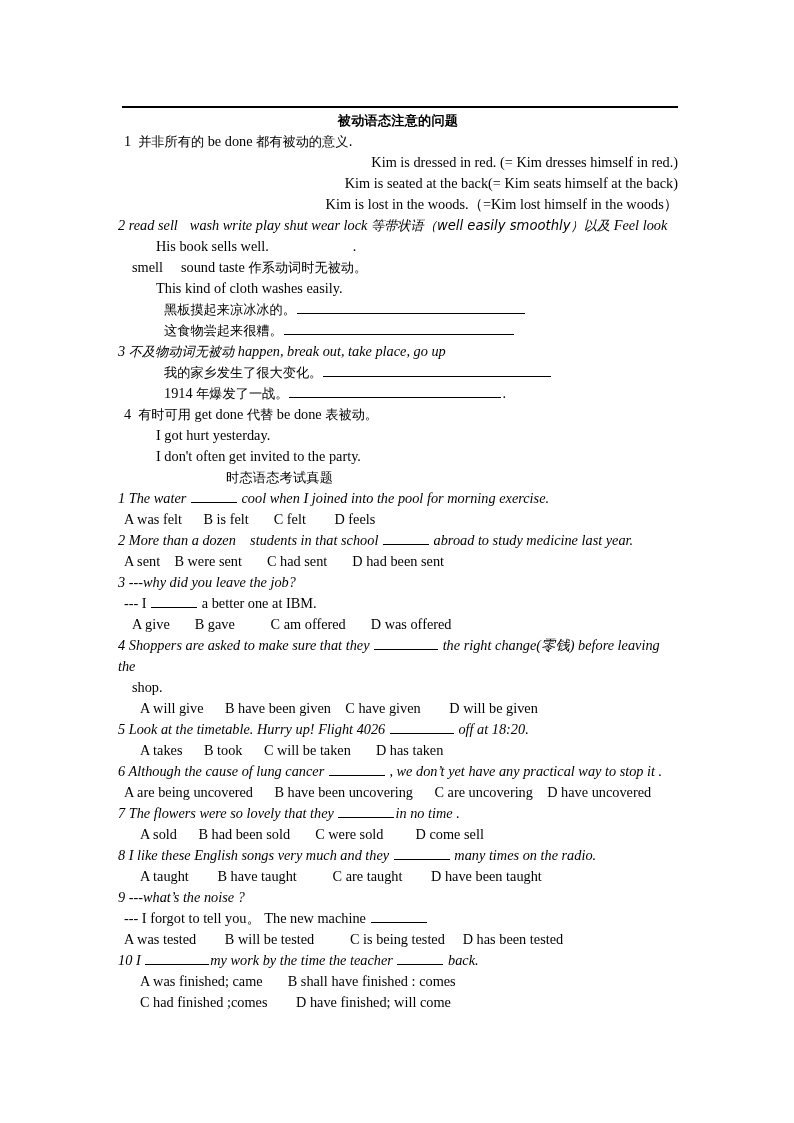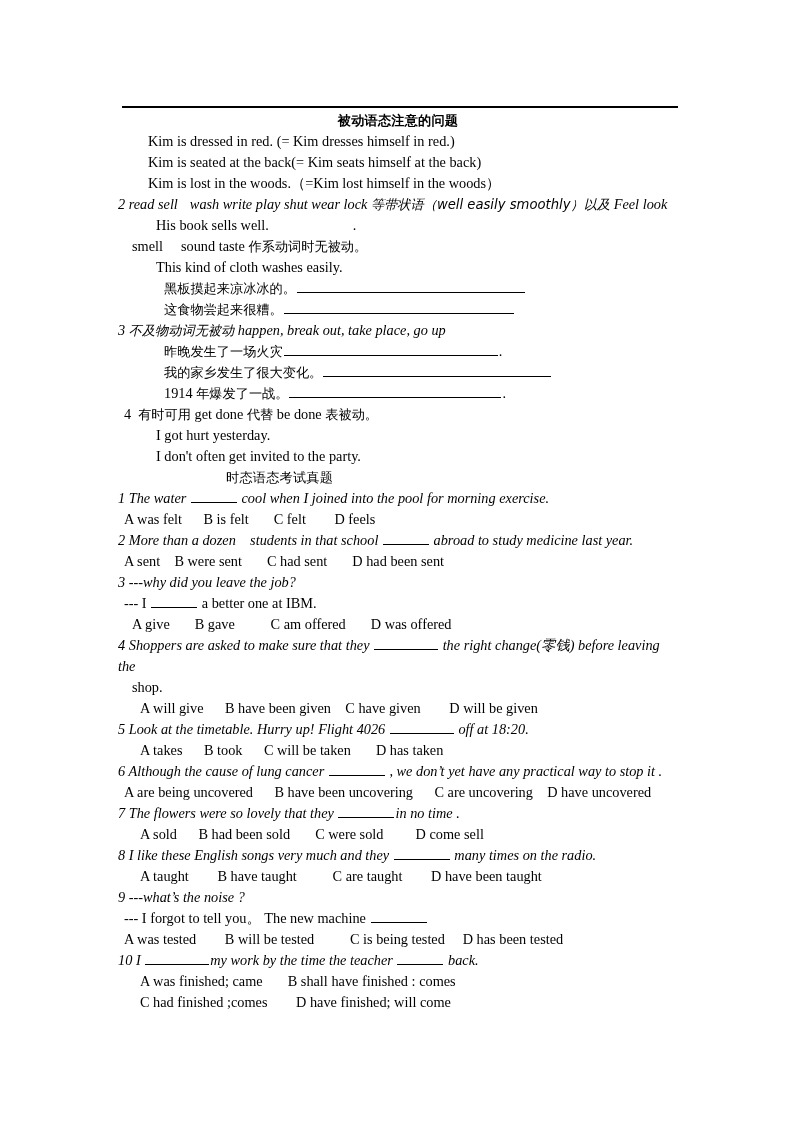--- a/index.html
+++ b/index.html
@@ -50,21 +50,21 @@
   .ln {
     font-size: 14.3px;
     line-height: 21px;
     white-space: pre-wrap;
   }
   
   .i0  { padding-left: 0px; font-style: italic; }
   .i05 { padding-left: 6px; }
   .i1  { padding-left: 14px; }
   .i15 { padding-left: 22px; }
-  .i2  { padding-left: 30px; }
+  .i2  { padding-left: 30px; text-align: right; }
   .i25 { padding-left: 38px; }
   .i3  { padding-left: 46px; }
 
   .cn {
     font-family: "DejaVu Sans", "Liberation Sans", sans-serif;
     font-size: 13.2px;
   }
   .blank {
     display: inline-block;
     border-bottom: 1.2px solid #000;
@@ -88,40 +88,40 @@
 </head>
 <body>
 
 <div class="page">
   <div class="content">
 
     <div class="hr-top"></div>
 
     <div class="heading cn">被动语态注意的问题</div>
 
+    <div class="ln i05"><span>1</span><span class="sp-sm"></span><span class="cn">并非所有的</span> <span>be done</span> <span class="cn">都有被动的意义.</span></div>
 
     <div class="ln i2">Kim is dressed in red. (= Kim dresses himself in red.)</div>
     <div class="ln i2">Kim is seated at the back(= Kim seats himself at the back)</div>
     <div class="ln i2">Kim is lost in the woods.（=Kim lost himself in the woods）</div>
 
     <div class="ln i0"><span>2</span> <span>read sell</span><span class="sp-mid"></span><span>wash write play shut wear lock</span> <span class="cn">等带状语（well easily smoothly）以及</span> <span>Feel look</span></div>
 
     <div class="ln i25"><span>His book sells well.</span><span class="stray-dot">.</span></div>
 
     <div class="ln i1"><span>smell</span><span class="sp-wide"></span><span>sound taste</span> <span class="cn">作系动词时无被动。</span></div>
 
     <div class="ln i25">This kind of cloth washes easily.</div>
 
     <div class="ln i3"><span class="cn">黑板摸起来凉冰冰的。</span><span class="blank b-fill1"></span></div>
 
     <div class="ln i3"><span class="cn">这食物尝起来很糟。</span><span class="blank b-fill2"></span></div>
 
     <div class="ln i0"><span>3</span> <span class="cn">不及物动词无被动</span> <span>happen, break out, take place, go up</span></div>
 
-    <div class="ln i3"><span class="cn">昨晚发生了一场火灾</span><span class="blank b-fill3"></span><span>.</span></div>
 
     <div class="ln i3"><span class="cn">我的家乡发生了很大变化。</span><span class="blank b-fill4"></span></div>
 
     <div class="ln i3"><span>1914</span> <span class="cn">年爆发了一战。</span><span class="blank b-fill5"></span><span>.</span></div>
 
     <div class="ln i05"><span>4</span><span class="sp-sm"></span><span class="cn">有时可用</span> <span>get done</span> <span class="cn">代替</span> <span>be done</span> <span class="cn">表被动。</span></div>
 
     <div class="ln i25">I got hurt yesterday.</div>
     <div class="ln i25">I don't often get invited to the party.</div>
 

